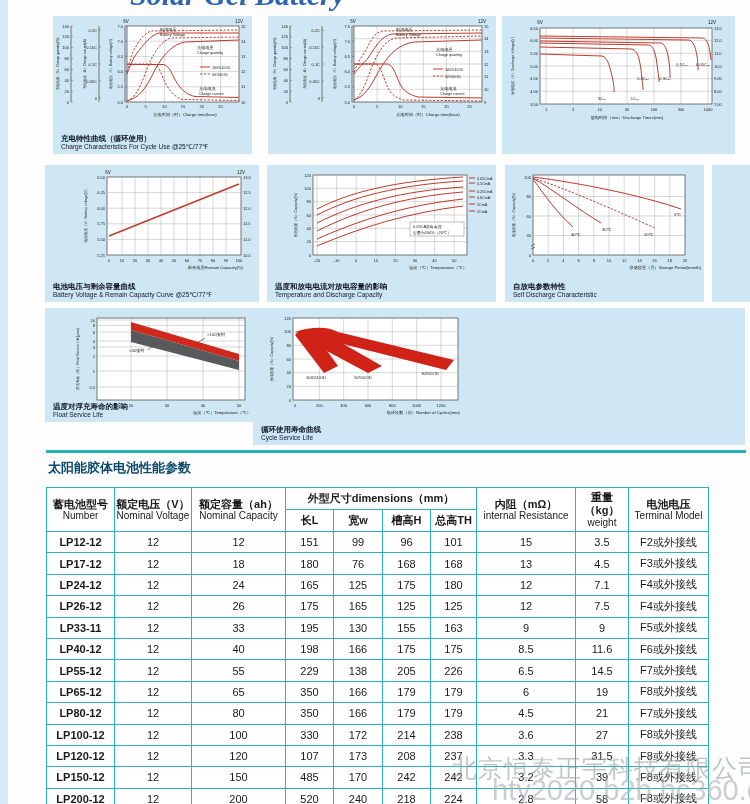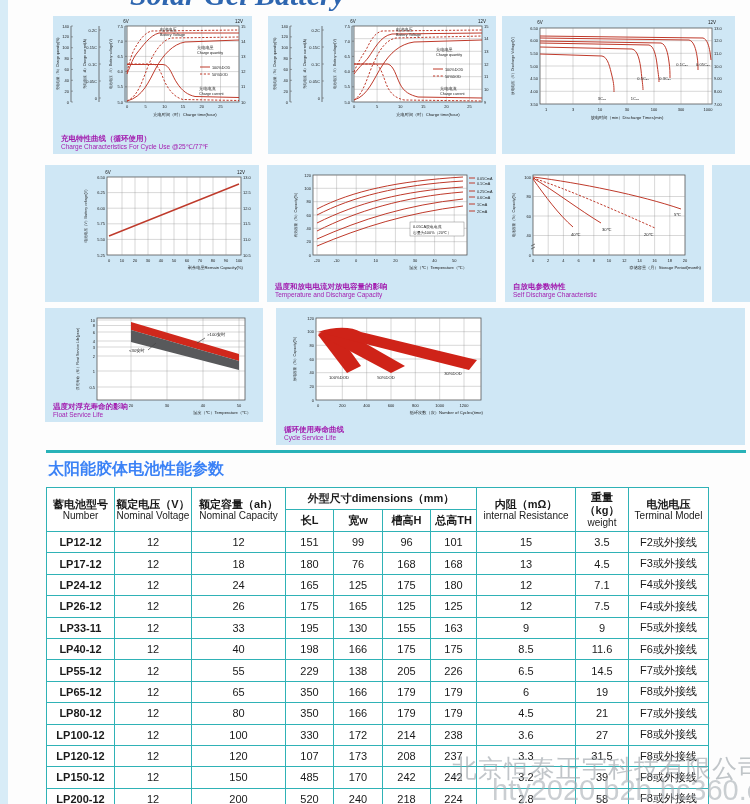--- a/index.html
+++ b/index.html
@@ -10,25 +10,25 @@
   .title-clip span{position:absolute;left:130px;top:-22px;font:italic bold 30px "Liberation Serif",serif;color:#2e66b0;}
   .panel{position:absolute;background:#cfe7f5;}
   svg{display:block;}
   svg text{font-family:"Liberation Sans","DejaVu Sans",sans-serif;fill:#1a1a1a;}
   .plotbg{fill:#fff;stroke:#555;stroke-width:0.8;}
   .gridline{stroke:#8f8f8f;stroke-width:0.35;fill:none;}
   .axis{stroke:#444;stroke-width:0.7;fill:none;}
   .red{stroke:#bf3a2b;stroke-width:1;fill:none;}
   .red2{stroke:#bf3a2b;stroke-width:1.4;fill:none;}
   .dash{stroke-dasharray:2.2,1.6;}
-  .cap{position:absolute;left:8px;bottom:3px;line-height:1.25;color:#a21caf;}
+  .cap{position:absolute;left:8px;bottom:3px;line-height:1.25;color:#0f172a;}
   .cap .cn{font-size:7.5px;font-weight:bold;}
   .cap .en{font-size:6.5px;}
   .teal-rule{position:absolute;left:46px;top:450px;width:700px;height:3px;background:#28b2b8;}
-  .tbl-title{position:absolute;left:48px;top:459px;font-size:16px;font-weight:bold;color:#3b82f6;}
+  .tbl-title{position:absolute;left:48px;top:459px;font-size:13px;font-weight:bold;color:#0c4a6e;}
   table.spec{position:absolute;left:46px;top:487px;width:662px;border-collapse:collapse;table-layout:fixed;background:#fff;}
   table.spec th,table.spec td{border:1.2px solid #2fb2b6;text-align:center;vertical-align:middle;padding:0;color:#1a1a1a;}
   table.spec th{height:21px;font-weight:normal;}
   table.spec td{height:20.4px;font-size:11px;}
   .hcn{font-size:11px;font-weight:bold;line-height:1.15;}
   .hen{font-size:10px;line-height:1.1;}
   td.model{font-weight:bold;}
   td.terminal{font-size:10.5px;}
   .watermark1{position:absolute;left:452px;top:752px;font-size:25px;letter-spacing:1px;color:#98a0a6;opacity:.6;white-space:nowrap;}
   .watermark2{position:absolute;left:492px;top:774px;font-size:29px;color:#a8afb5;opacity:.6;white-space:nowrap;}
@@ -309,20 +309,24 @@
           <text x="168" y="96.5" text-anchor="middle" font-size="4">80</text>
           <text x="181" y="96.5" text-anchor="middle" font-size="4">90</text>
           <text x="194" y="96.5" text-anchor="middle" font-size="4">100</text>
         </g>
       <text x="63" y="8.5" font-size="4.5" text-anchor="middle">6V</text>
       <text x="196" y="8.5" font-size="4.5" text-anchor="middle">12V</text>
       <text transform="rotate(-90 42 51)" x="42" y="51" font-size="3.6" text-anchor="middle">电池电压（V）Battery voltage(V)</text>
       <text x="198" y="103.5" font-size="4.2" text-anchor="end">剩余电量Remain Capacity(%)</text>
       <path class="red2" d="M64,71 L194,19"></path>
     </svg>
+    <div class="cap">
+      <div class="cn">电池电压与剩余容量曲线</div>
+      <div class="en">Battery Voltage &amp; Remain Capacity Curve @25℃/77℉</div>
+    </div>
   </div>
 
   <div class="panel" style="left:267px;top:165px;width:229px;height:137px">
     <svg width="229" height="108" viewBox="0 0 229 108">
       <rect class="plotbg" x="46" y="10" width="154" height="80"></rect>
       <path class="gridline" d="M50,10V90 M69.6,10V90 M89.2,10V90 M108.8,10V90 M128.4,10V90 M148,10V90 M167.6,10V90 M187.2,10V90 M46,23.3H200 M46,36.7H200 M46,50H200 M46,63.3H200 M46,76.7H200"></path>
       <g>
           <text x="44" y="11.5" text-anchor="end" font-size="4">120</text>
           <text x="44" y="24.833333333333332" text-anchor="end" font-size="4">100</text>
           <text x="44" y="38.166666666666664" text-anchor="end" font-size="4">80</text>
@@ -442,21 +446,21 @@
       <path class="axis" d="M103,42 L111,35"></path>
       <text x="162" y="28" font-size="4.3">&gt;100安时</text>
       <path class="axis" d="M160,30 L152,35"></path>
     </svg>
     <div class="cap">
       <div class="cn">温度对浮充寿命的影响</div>
       <div class="en">Float Service Life</div>
     </div>
   </div>
 
-  <div class="panel" style="left:276px;top:308px;width:263px;height:137px">
+  <div class="panel" style="left:253px;top:308px;width:263px;height:137px">
     <svg width="222" height="108" viewBox="0 0 222 108">
       <rect class="plotbg" x="40" y="10" width="165" height="82"></rect>
       <path class="gridline" d="M66.3,10V92 M90.7,10V92 M115,10V92 M139.3,10V92 M163.7,10V92 M188,10V92 M40,23.7H205 M40,37.3H205 M40,51H205 M40,64.7H205 M40,78.3H205"></path>
       <g>
           <text x="38" y="11.5" text-anchor="end" font-size="4">120</text>
           <text x="38" y="25.166666666666664" text-anchor="end" font-size="4">100</text>
           <text x="38" y="38.83333333333333" text-anchor="end" font-size="4">80</text>
           <text x="38" y="52.5" text-anchor="end" font-size="4">60</text>
           <text x="38" y="66.16666666666666" text-anchor="end" font-size="4">40</text>
           <text x="38" y="79.83333333333334" text-anchor="end" font-size="4">20</text>

